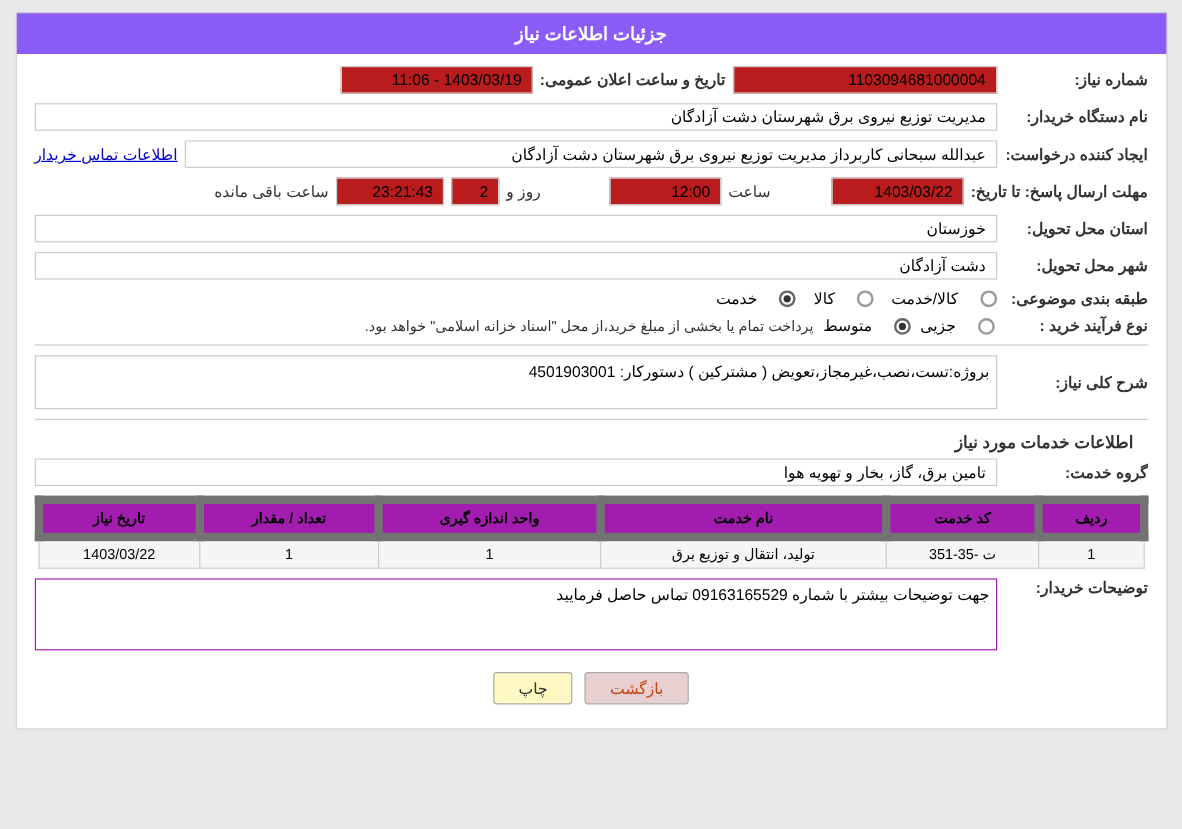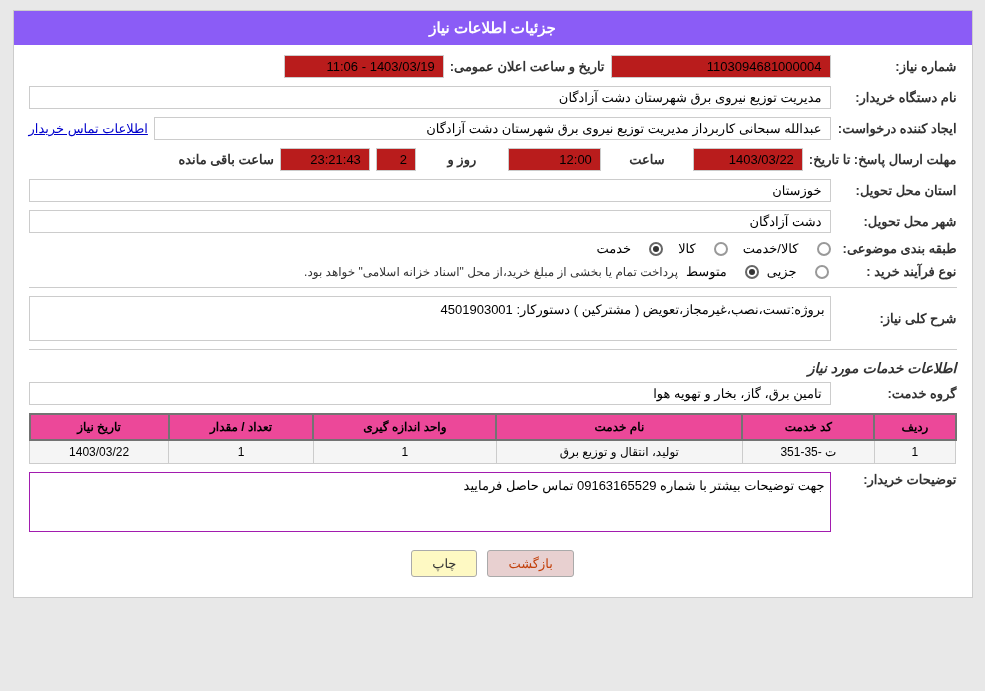--- a/index.html
+++ b/index.html
@@ -35,24 +35,24 @@
     }
     .label {
       color: #333;
       font-weight: bold;
       white-space: nowrap;
       min-width: 120px;
       text-align: right;
     }
     .label-sm {
       color: #333;
-      font-weight: bold;
+      font-weight: normal;
       white-space: nowrap;
       min-width: 80px;
-      text-align: center;
+      text-align: left;
     }
     .value-box {
       border: 1px solid #ccc;
       background: #fff;
       padding: 3px 8px;
       min-height: 22px;
       flex: 1;
       text-align: right;
     }
     .value-box-fixed {
@@ -64,22 +64,21 @@
     }
     .link-text {
       color: #0000cc;
       cursor: pointer;
       text-decoration: underline;
     }
     .section-title {
       font-size: 14px;
       font-weight: bold;
       color: #333;
-      margin: 10px 0 6px 0;
-      font-style: italic;
+      margin: 10px 12px 6px 0;
     }
     .radio-group {
       display: flex;
       align-items: center;
       gap: 15px;
     }
     .radio-item {
       display: flex;
       align-items: center;
       gap: 18px;
@@ -129,22 +128,22 @@
     }
     .table-section {
       margin: 8px 0;
     }
     table {
       width: 100%;
       border-collapse: collapse;
       font-size: 12px;
     }
     table th {
-      background: #ec4899;
-      border: 2px solid #737373;
+      background: #a21caf;
+      border: 7px solid #737373;
       padding: 5px 8px;
       text-align: center;
       font-weight: bold;
     }
     table td {
       border: 1px solid #ccc;
       padding: 4px 8px;
       text-align: center;
     }
     .divider {

